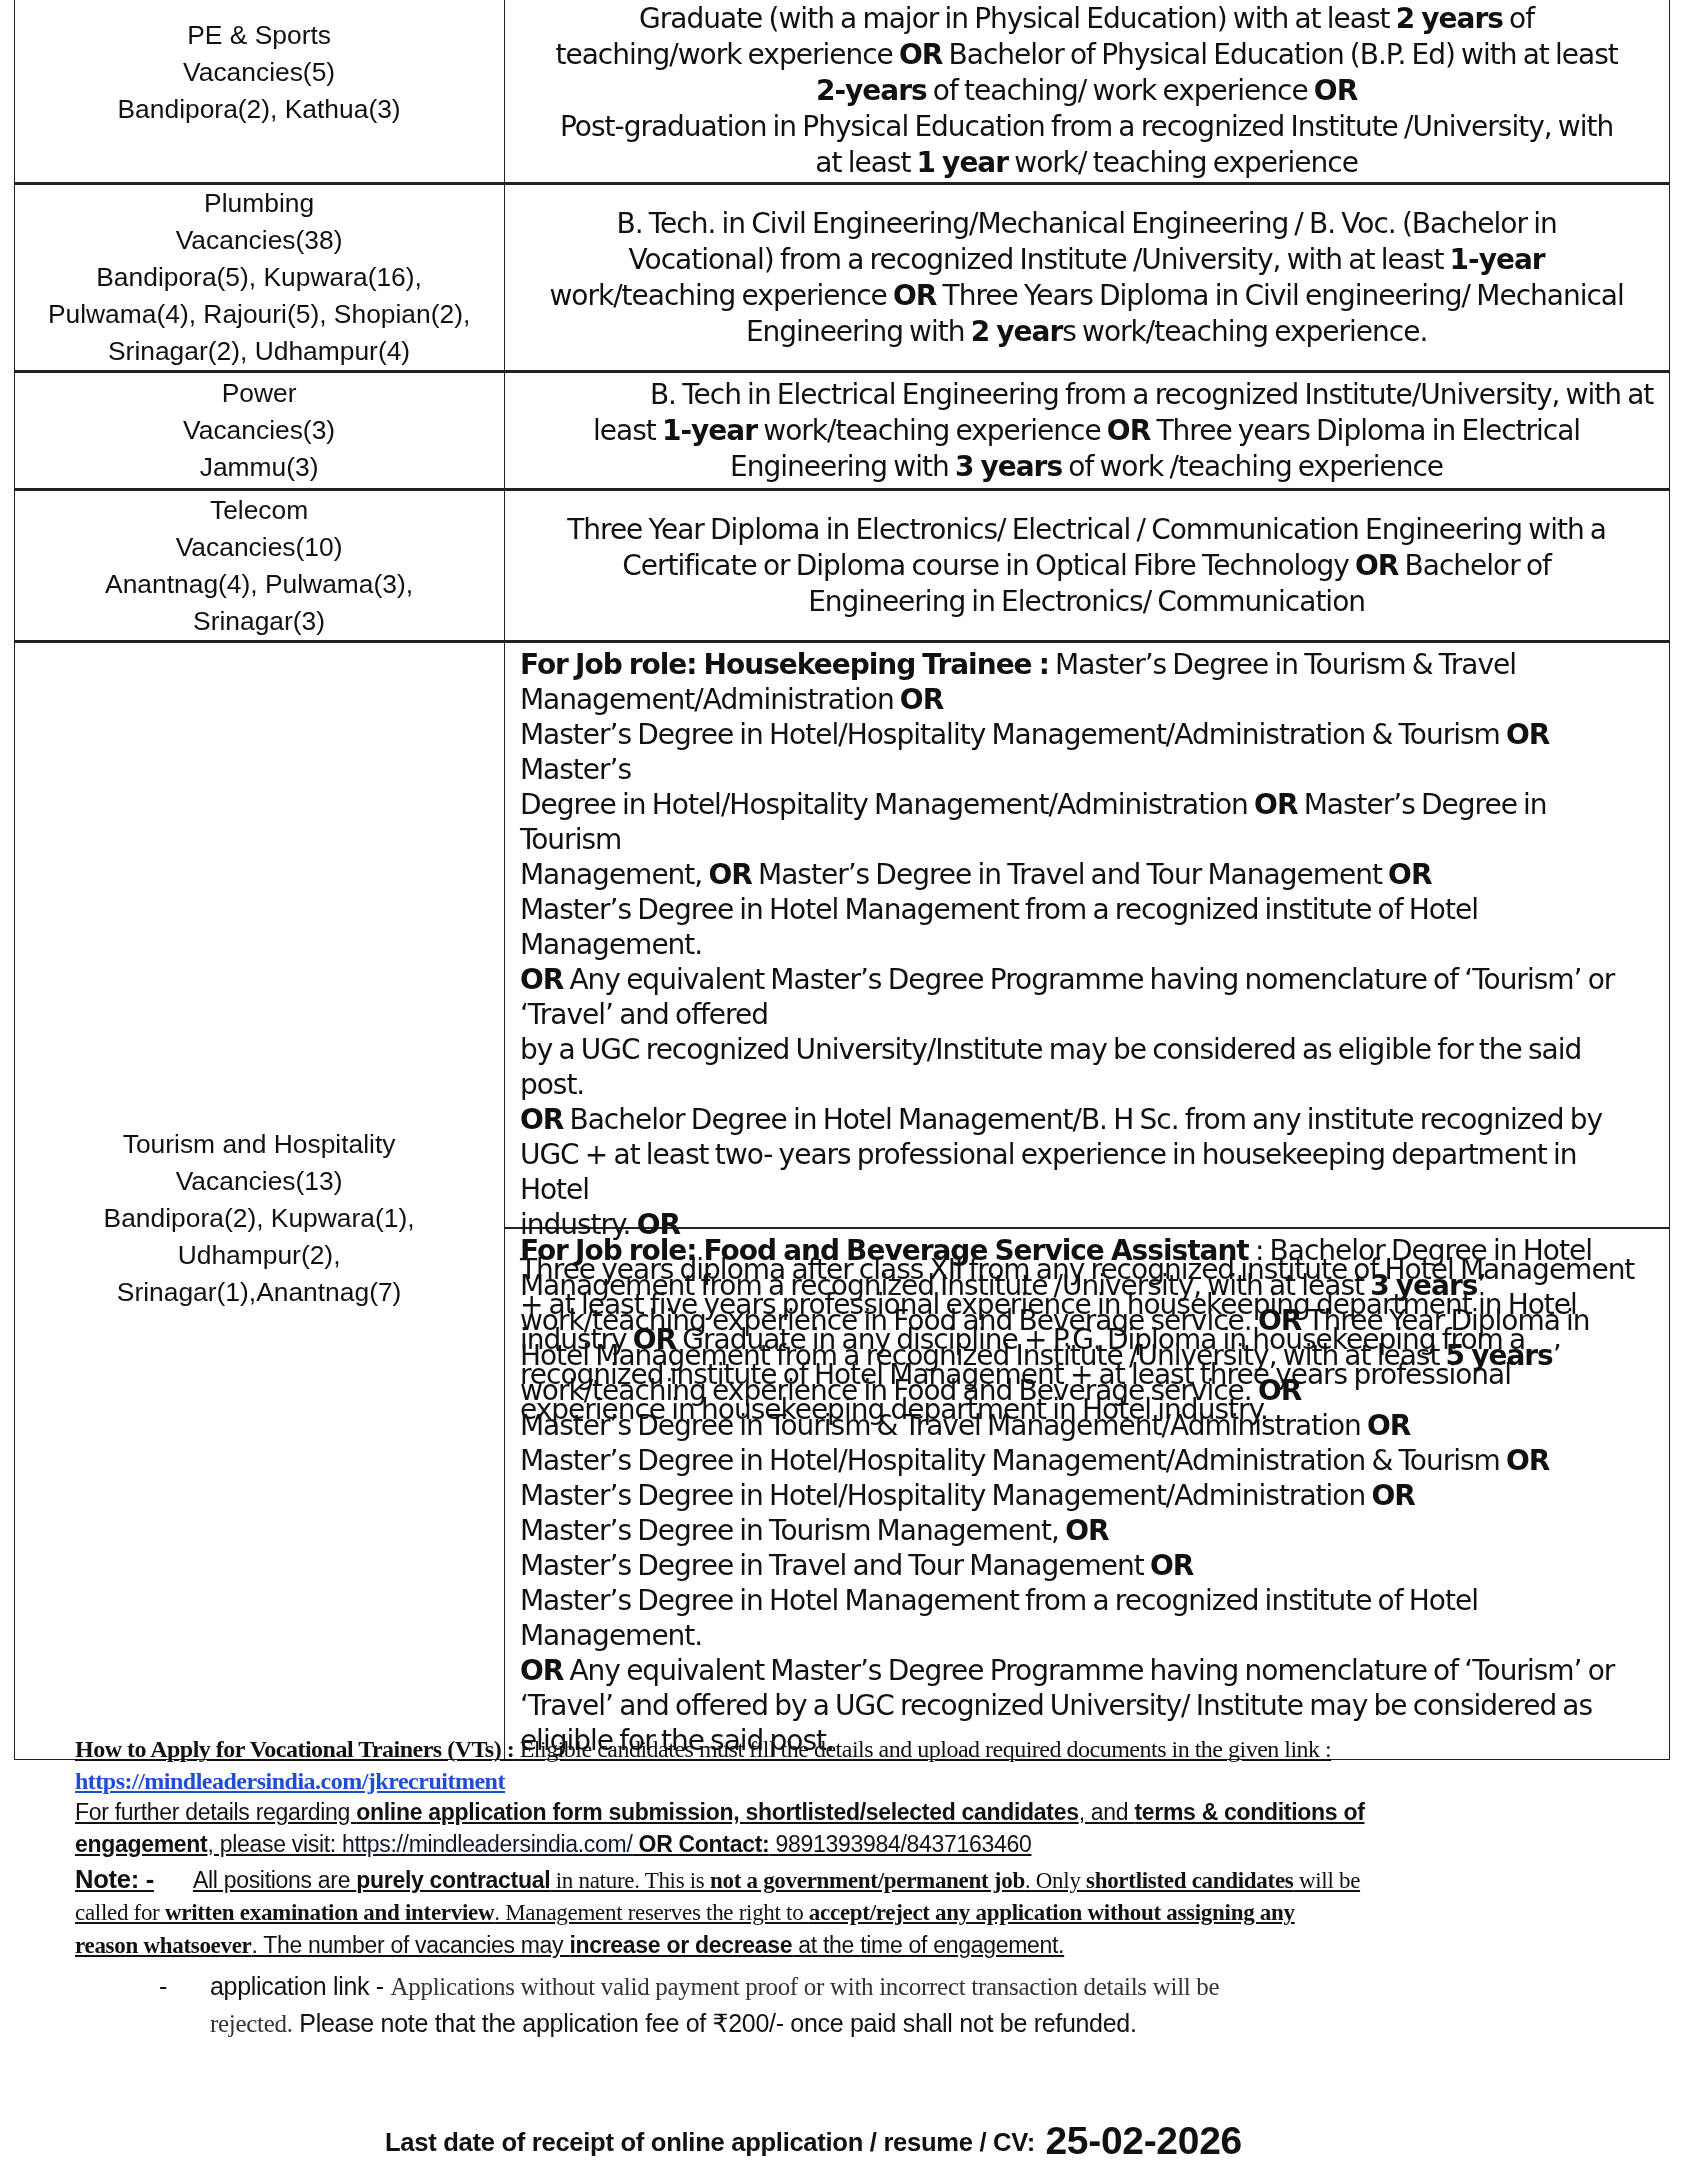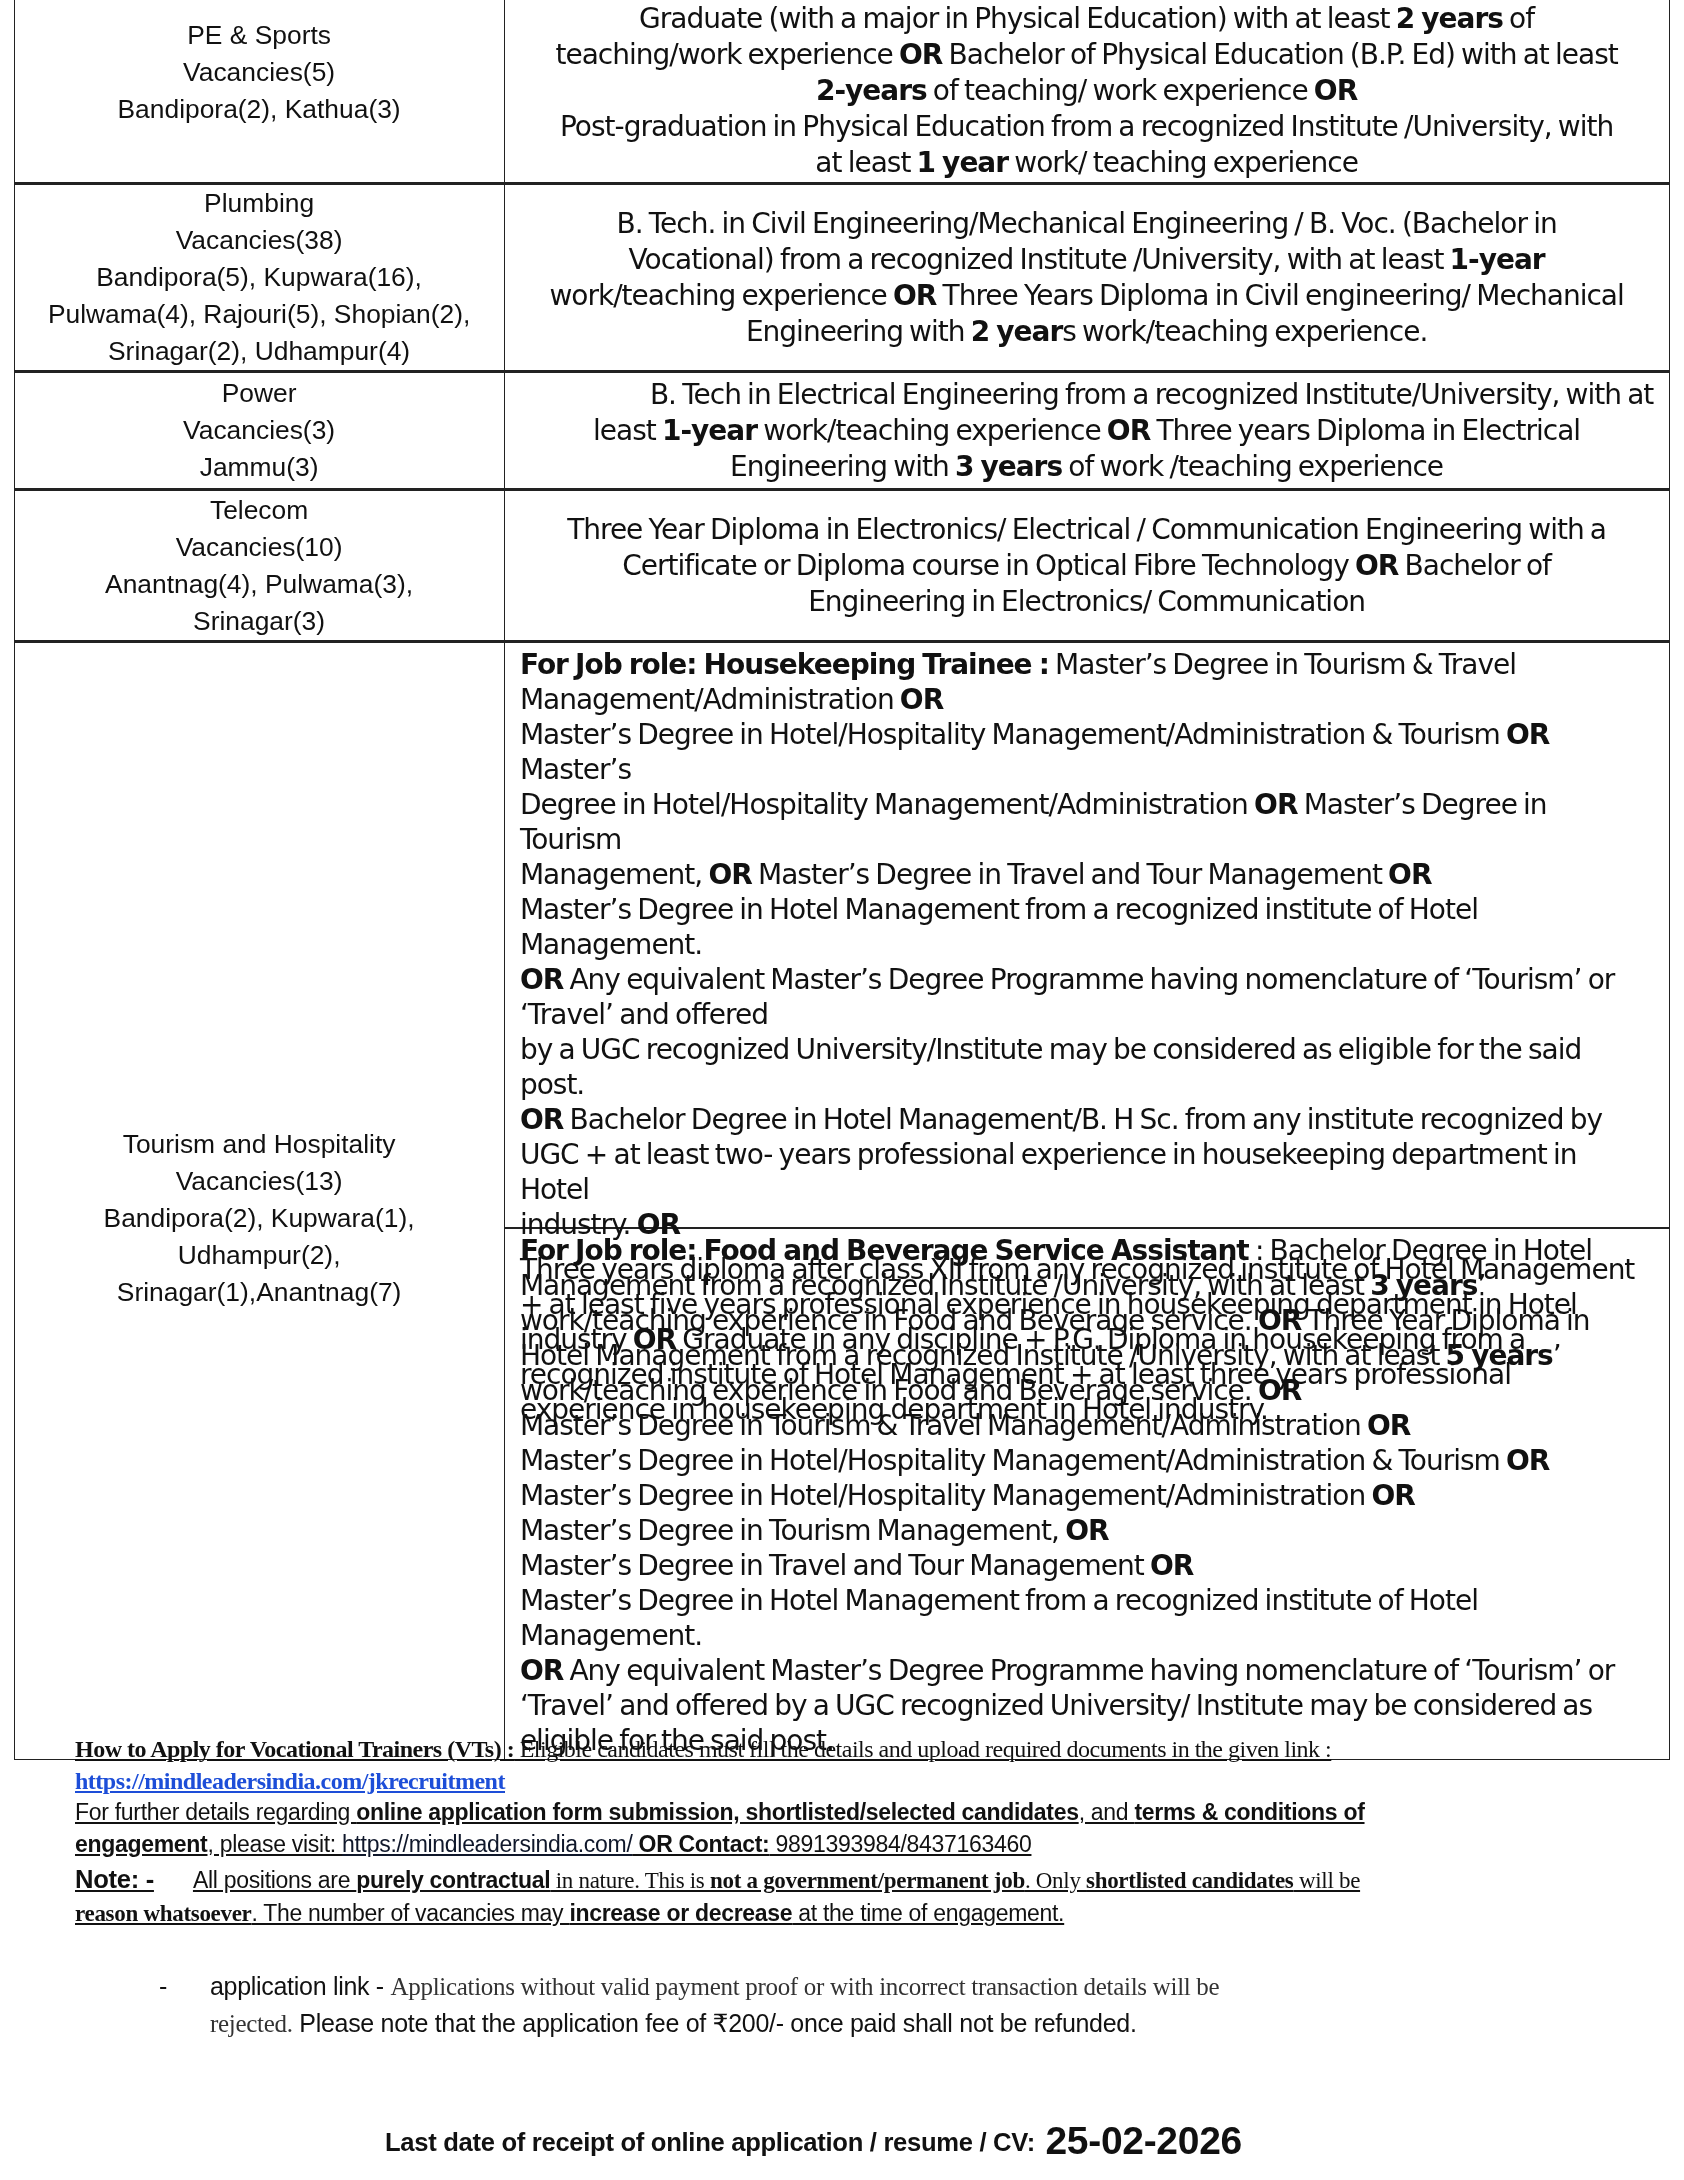--- a/index.html
+++ b/index.html
@@ -180,20 +180,21 @@
   </tr>
 </tbody>
   </table>
 
 <div class="footer">
   <span class="f-line howto serif"><b>How to Apply for Vocational Trainers (VTs) :</b><span> Eligible candidates must fill the details and upload required documents in the given link :</span></span>
   <span class="f-line howto serif"><a class="link">https://mindleadersindia.com/jkrecruitment</a></span>
   <span class="f-line details sans"><span>For further details regarding </span><b>online application form submission, shortlisted/selected candidates</b><span>, and </span><b>terms &amp; conditions of</b></span>
   <span class="f-line details sans"><b>engagement</b><span>, please visit: </span><a class="link2">https://mindleadersindia.com/</a><b> OR Contact:</b><span>  9891393984/8437163460</span></span>
   <span class="f-line note" style="margin-top:3.4px"><span class="sans note-label">Note: -</span><span class="sans" style="display:inline-block;width:39px"></span><span class="sans">All positions are </span><b class="sans">purely contractual</b><span class="serif"> in nature. This is </span><b class="serif">not a government/permanent job</b><span class="serif">. Only </span><b class="serif">shortlisted candidates</b><span class="serif"> will be</span></span>
+  <span class="f-line note serif"><span>called for </span><b>written examination and interview</b><span>. Management reserves the right to </span><b>accept/reject any application without assigning any</b></span>
   <span class="f-line note"><b class="serif">reason whatsoever</b><span class="sans">. The number of vacancies may </span><b class="sans">increase or decrease</b><span class="sans"> at the time of engagement.</span></span>
 </div>
 
 <div class="bullet-block sans">
   <span class="bullet-dash">-</span>
   <span class="f-line"><span>application link -  </span><span class="serif" style="color:#333"> Applications without valid payment proof or with incorrect transaction details will be</span></span>
   <span class="f-line"><span class="serif" style="color:#333">rejected.</span><span>  Please note that the application fee of ₹200/- once paid shall not be refunded.</span></span>
 </div>
 
 <div class="lastdate sans">

